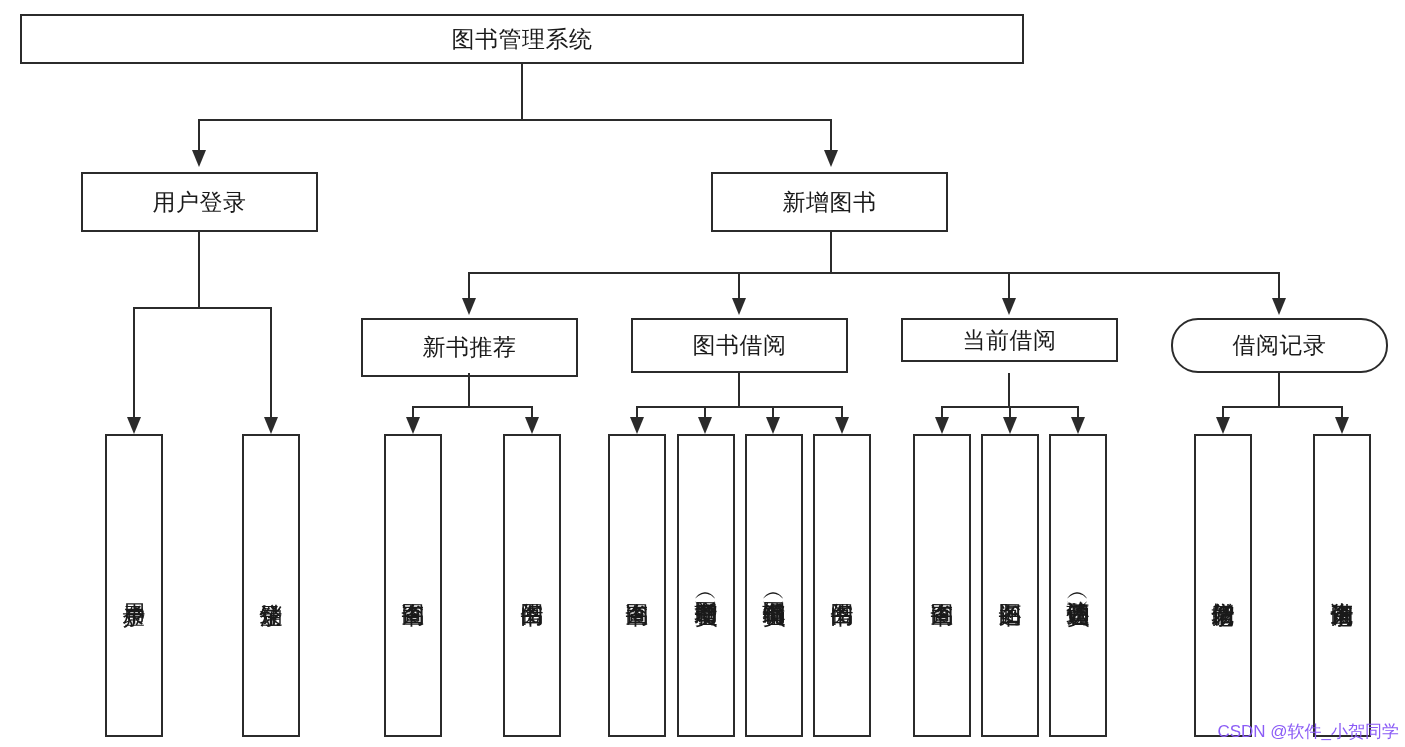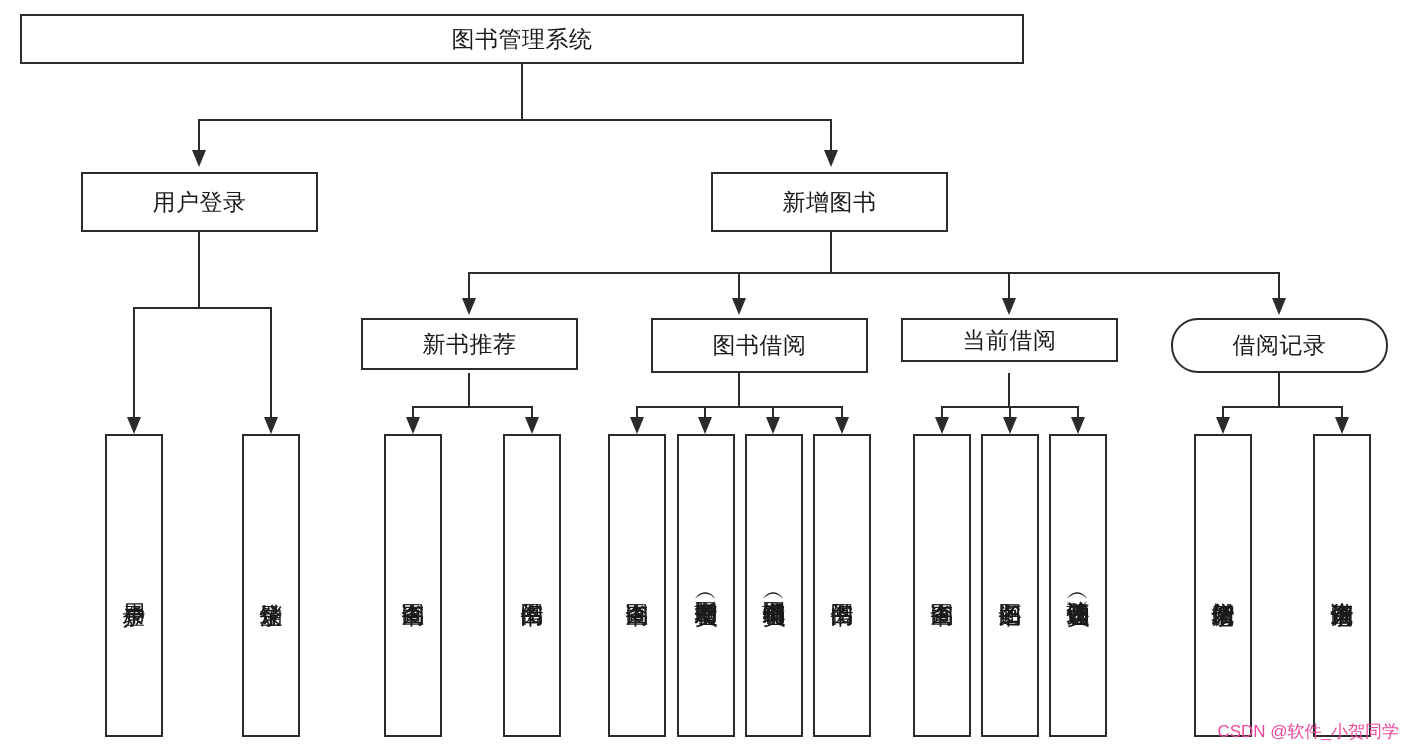--- a/index.html
+++ b/index.html
@@ -62,21 +62,21 @@
     border-left: 7px solid transparent;
     border-right: 7px solid transparent;
     border-top: 17px solid #2b2b2b;
   }
   
   #watermark {
     position: absolute;
     right: 6px;
     bottom: 4px;
     font-size: 17px;
-    color: #ec4899;
+    color: #8b5cf6;
     white-space: nowrap;
     font-family: "Liberation Sans", "DejaVu Sans", sans-serif;
   }
 </style>
 </head>
 <body>
 
 <div id="canvas">
 
   <div class="node root h" style="left:20px; top:14px; width:1004px; height:50px;">图书管理系统</div>
@@ -102,22 +102,22 @@
   <div class="ln h" style="left:468px; top:272px; width:812px;"></div>
   <div class="ln v" style="left:468px; top:272px; height:28px;"></div>
   <div class="arrow" style="left:462px; top:298px;"></div>
   <div class="ln v" style="left:738px; top:272px; height:28px;"></div>
   <div class="arrow" style="left:732px; top:298px;"></div>
   <div class="ln v" style="left:1008px; top:272px; height:28px;"></div>
   <div class="arrow" style="left:1002px; top:298px;"></div>
   <div class="ln v" style="left:1278px; top:272px; height:28px;"></div>
   <div class="arrow" style="left:1272px; top:298px;"></div>
 
-  <div class="node h" style="left:361px; top:318px; width:217px; height:52px;">新书推荐</div>
-  <div class="node h" style="left:631px; top:318px; width:217px; height:55px;margin-left:20px;">图书借阅</div>
+  <div class="node h" style="left:361px; top:318px; width:217px; height:59px;">新书推荐</div>
+  <div class="node h" style="left:631px; top:318px; width:217px; height:55px;">图书借阅</div>
   <div class="node h" style="left:901px; top:318px; width:217px; height:44px;">当前借阅</div>
   <div class="node h" style="left:1171px; top:318px; width:217px; height:55px;border-radius:27px;">借阅记录</div>
 
   <div class="ln v" style="left:468px; top:373px; height:33px;"></div>
   <div class="ln h" style="left:412px; top:406px; width:121px;"></div>
   <div class="ln v" style="left:412px; top:406px; height:13px;"></div>
   <div class="arrow" style="left:406px; top:417px;"></div>
   <div class="ln v" style="left:531px; top:406px; height:13px;"></div>
   <div class="arrow" style="left:525px; top:417px;"></div>
 

